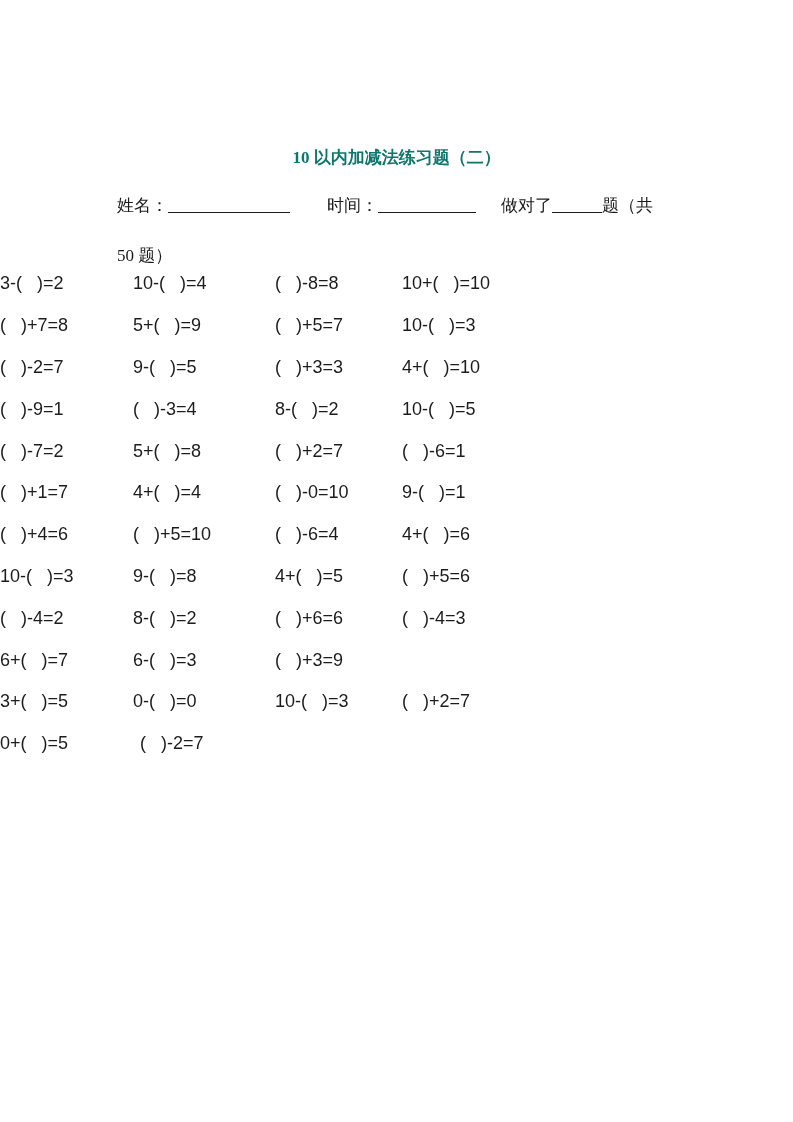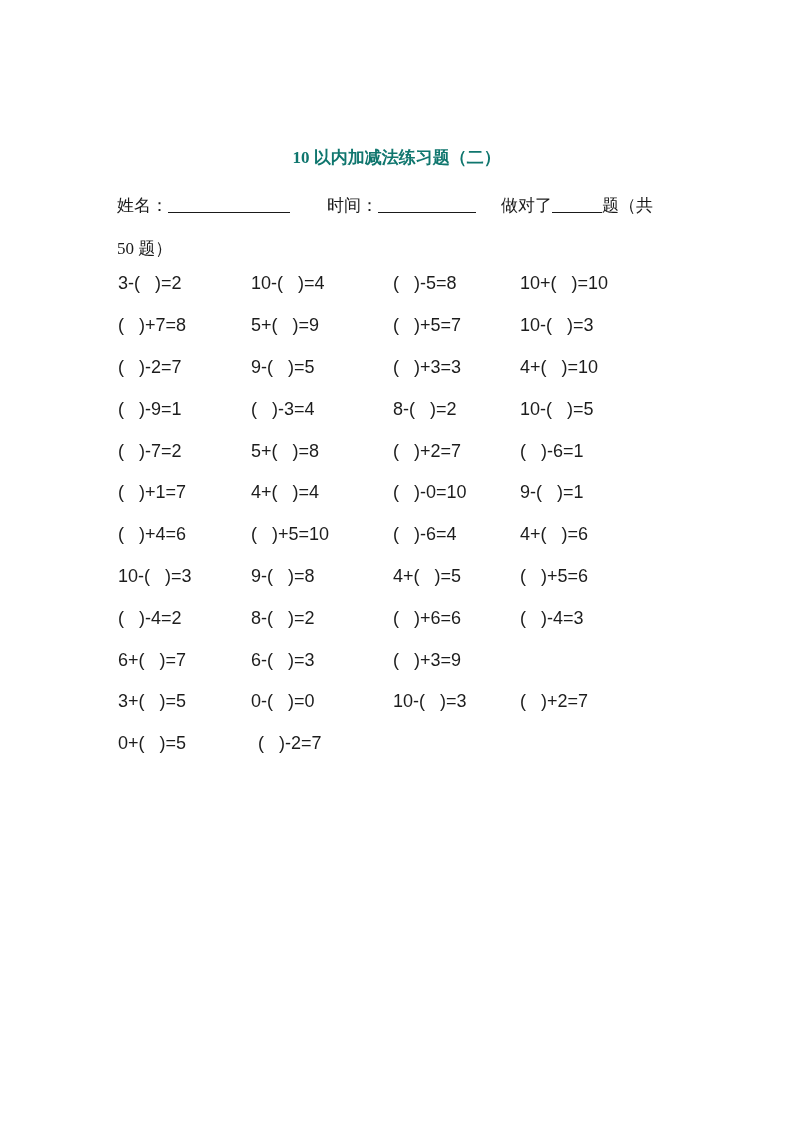--- a/index.html
+++ b/index.html
@@ -31,21 +31,21 @@
     position: absolute;
     top: 194px;
     left: 117px;
     font-family: "Liberation Serif", serif;
     font-size: 17px;
     color: #1a1a1a;
     white-space: nowrap;
   }
   .header-line2 {
     position: absolute;
-    top: 237px;
+    top: 244px;
     left: 117px;
     font-family: "Liberation Serif", serif;
     font-size: 17px;
     color: #1a1a1a;
     white-space: pre;
   }
   .uline {
     display: inline-block;
     height: 14px;
     border-bottom: 1.6px solid #1a1a1a;
@@ -57,21 +57,20 @@
   .uline-score { width: 50px; }
   .problems {
     position: absolute;
     top: 263px;
     left: 0;
     width: 100%;
   }
   .prow {
     display: grid;
     grid-template-columns: 133px 142px 127px auto;
-    padding-left: 118px;
     height: 41.8px;
     align-items: center;
     font-family: "Liberation Sans", sans-serif;
     font-size: 18px;
     color: #1c1c1c;
   }
   .prow-short {
     grid-template-columns: 140px auto;
   }
   .pcell {
@@ -88,21 +87,21 @@
   <div class="header-line1">
     <span>姓名：</span><span class="uline uline-name"></span><span>时间：</span><span class="uline uline-time"></span><span>做对了</span><span class="uline uline-score"></span><span>题（共</span>
   </div>
 
   <div class="header-line2">50 题）</div>
 
   <div class="problems" id="problems">
       <div class="prow">
         <span class="pcell">3-(   )=2</span>
         <span class="pcell">10-(   )=4</span>
-        <span class="pcell">(   )-5=8</span>
+        <span class="pcell">(   )-8=8</span>
         <span class="pcell">10+(   )=10</span>
       </div>
       <div class="prow">
         <span class="pcell">(   )+7=8</span>
         <span class="pcell">5+(   )=9</span>
         <span class="pcell">(   )+5=7</span>
         <span class="pcell">10-(   )=3</span>
       </div>
       <div class="prow">
         <span class="pcell">(   )-2=7</span>

